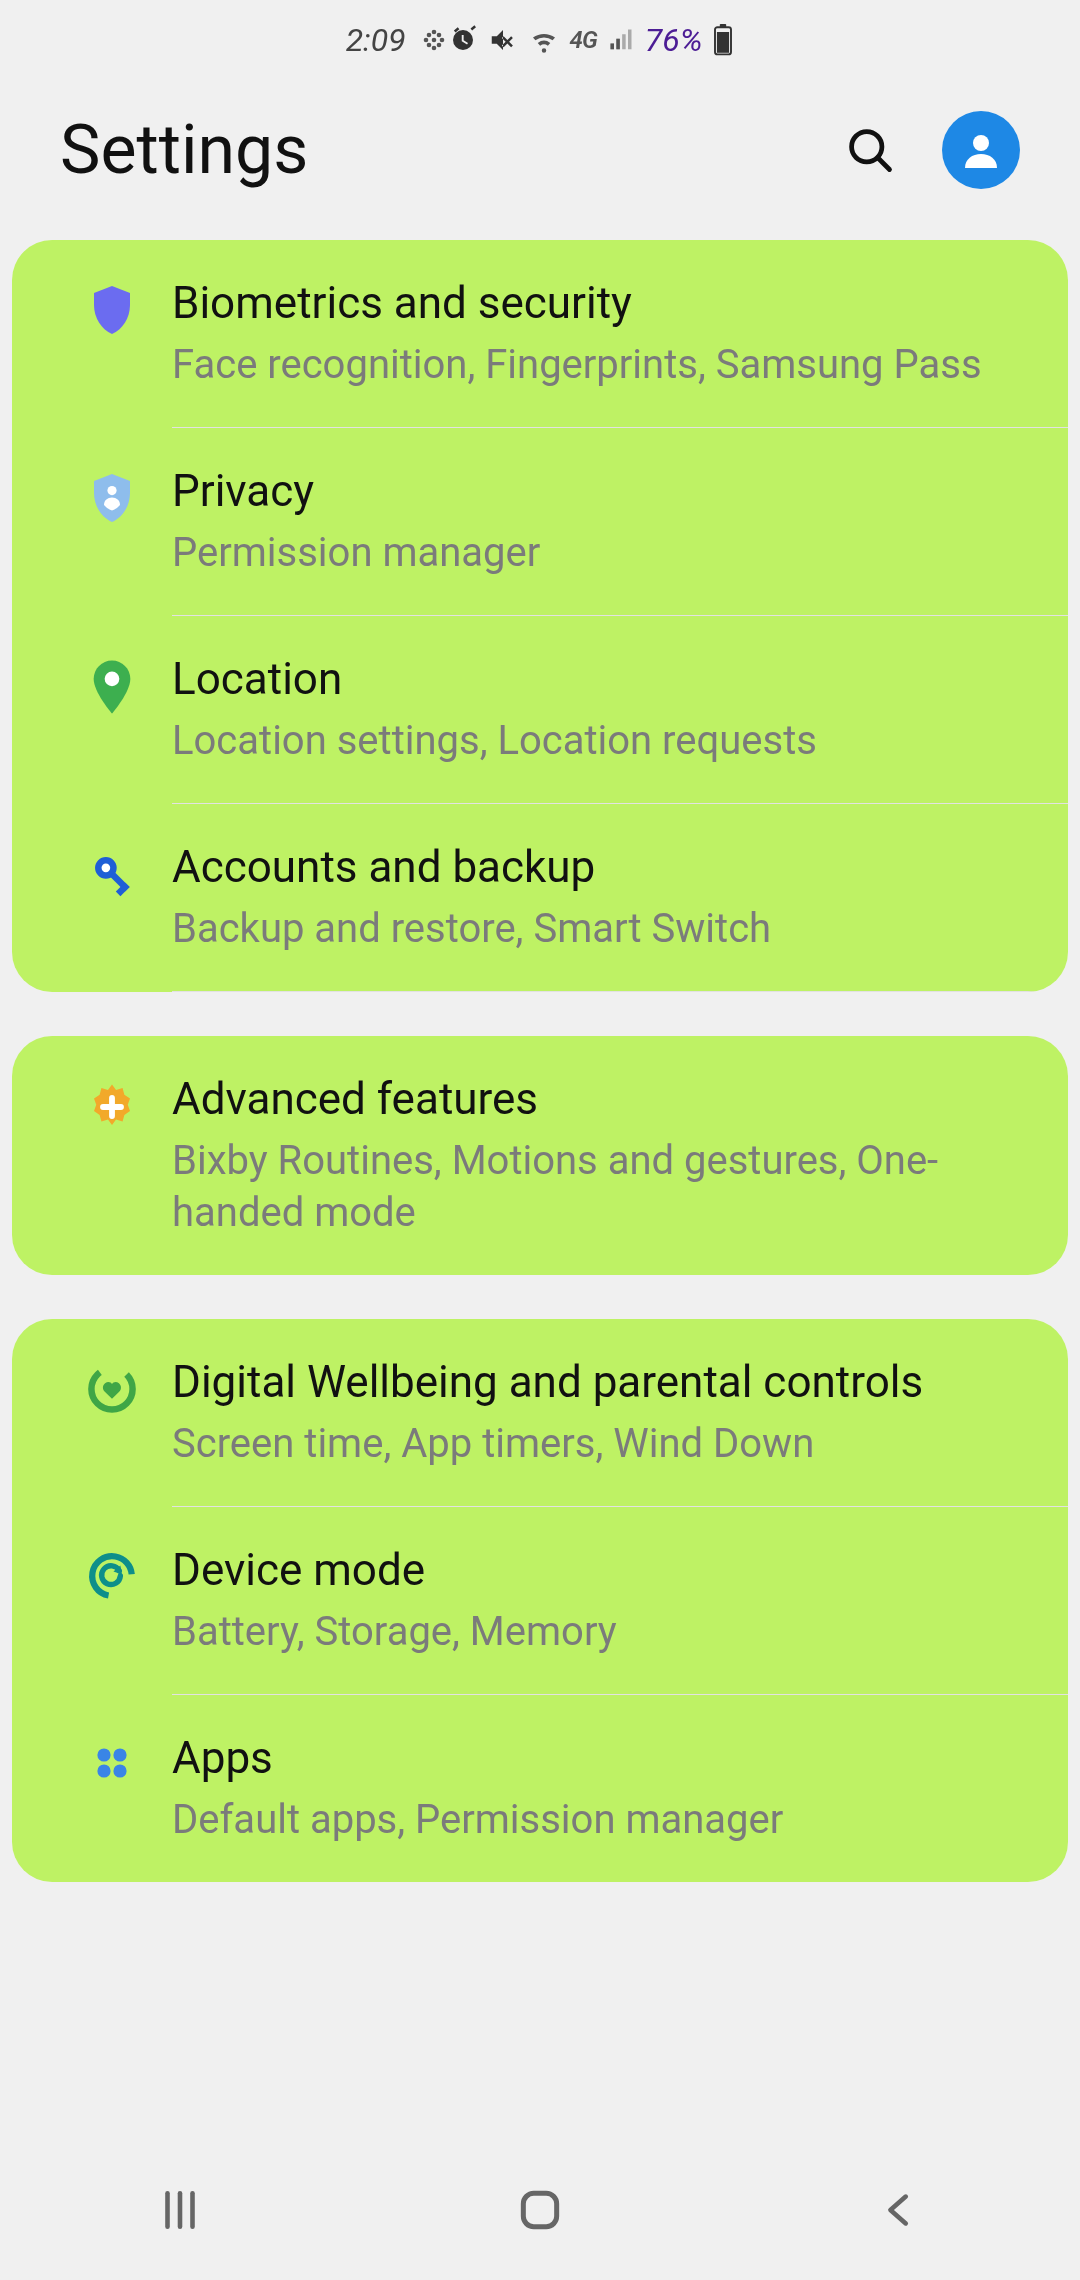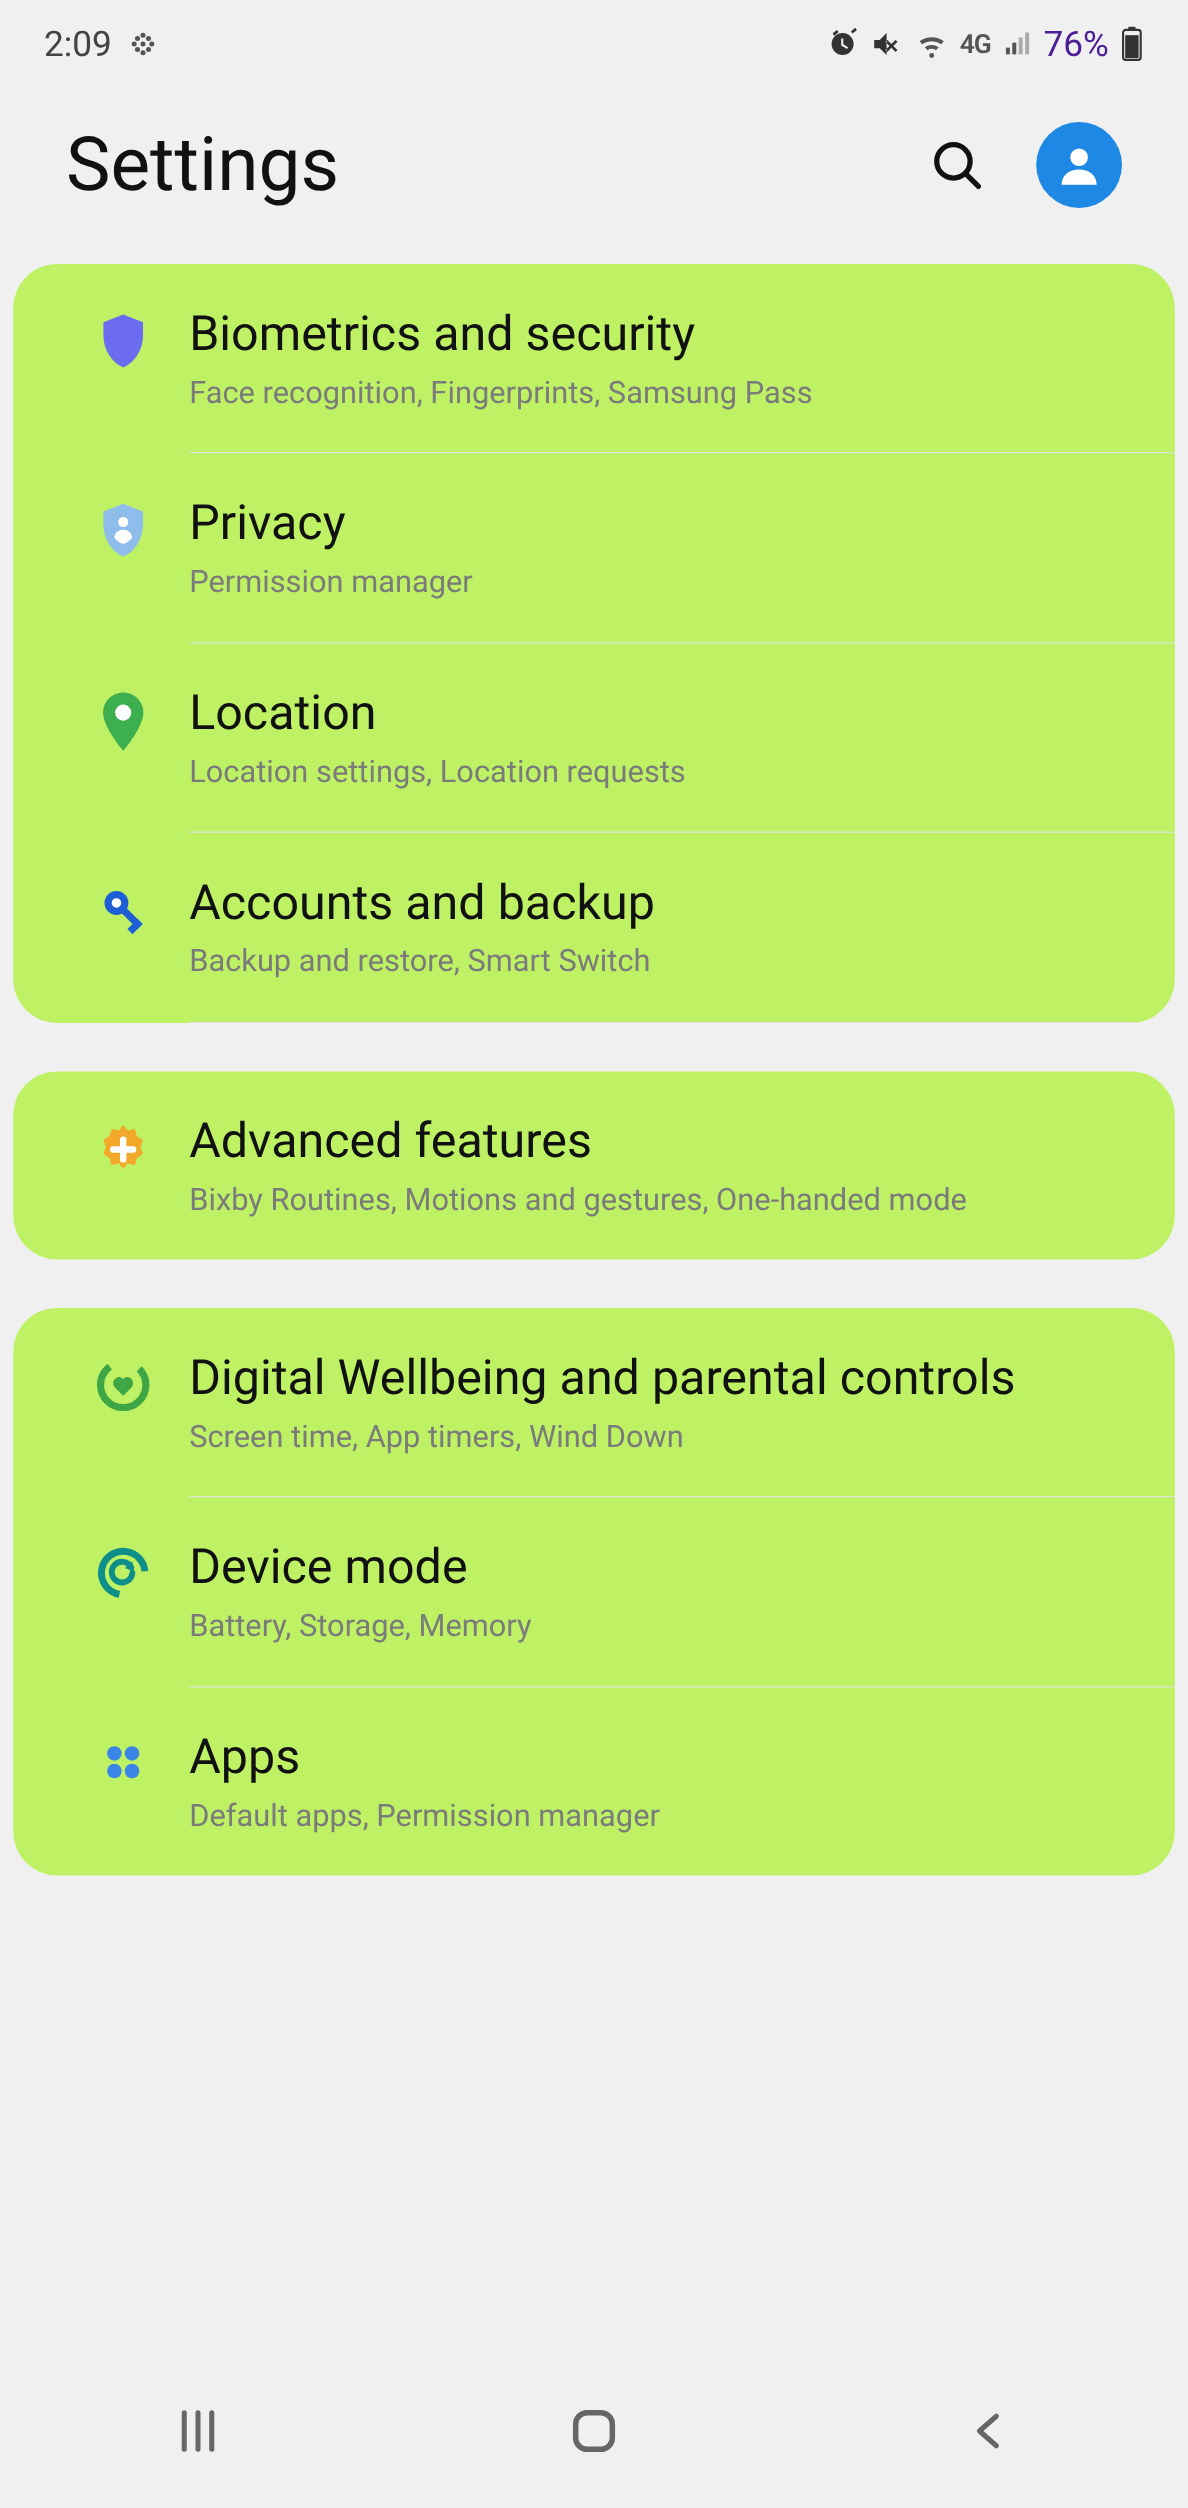--- a/index.html
+++ b/index.html
@@ -7,24 +7,25 @@
     width: 1080px;
     height: 2280px;
     font-family: -apple-system, Roboto, "Segoe UI", sans-serif;
     background: #f0f0f0;
     overflow: hidden;
   }
   .status-bar {
     height: 80px;
     display: flex;
     align-items: center;
-    justify-content: space-between;
+    justify-content: center;
     padding: 0 40px;
     font-size: 32px;
     color: #444;
+    font-style: italic;
   }
   .status-left { display: flex; align-items: center; gap: 14px; }
   .status-right { display: flex; align-items: center; gap: 10px; }
   .status-right svg { display: block; }
   .header {
     padding: 30px 60px 50px 60px;
     display: flex;
     align-items: center;
     justify-content: space-between;
   }
@@ -74,21 +75,21 @@
     flex: 1;
     padding-right: 20px;
   }
   .row-title {
     font-size: 44px;
     color: #111;
     line-height: 1.25;
     margin-bottom: 8px;
   }
   .row-sub {
-    font-size: 28px;
+    font-size: 40px;
     color: #7b7b7b;
     line-height: 1.3;
   }
   .divider {
     height: 1px;
     background: #e2e2e2;
     margin-left: 160px;
   }
   .navbar {
     position: absolute;

